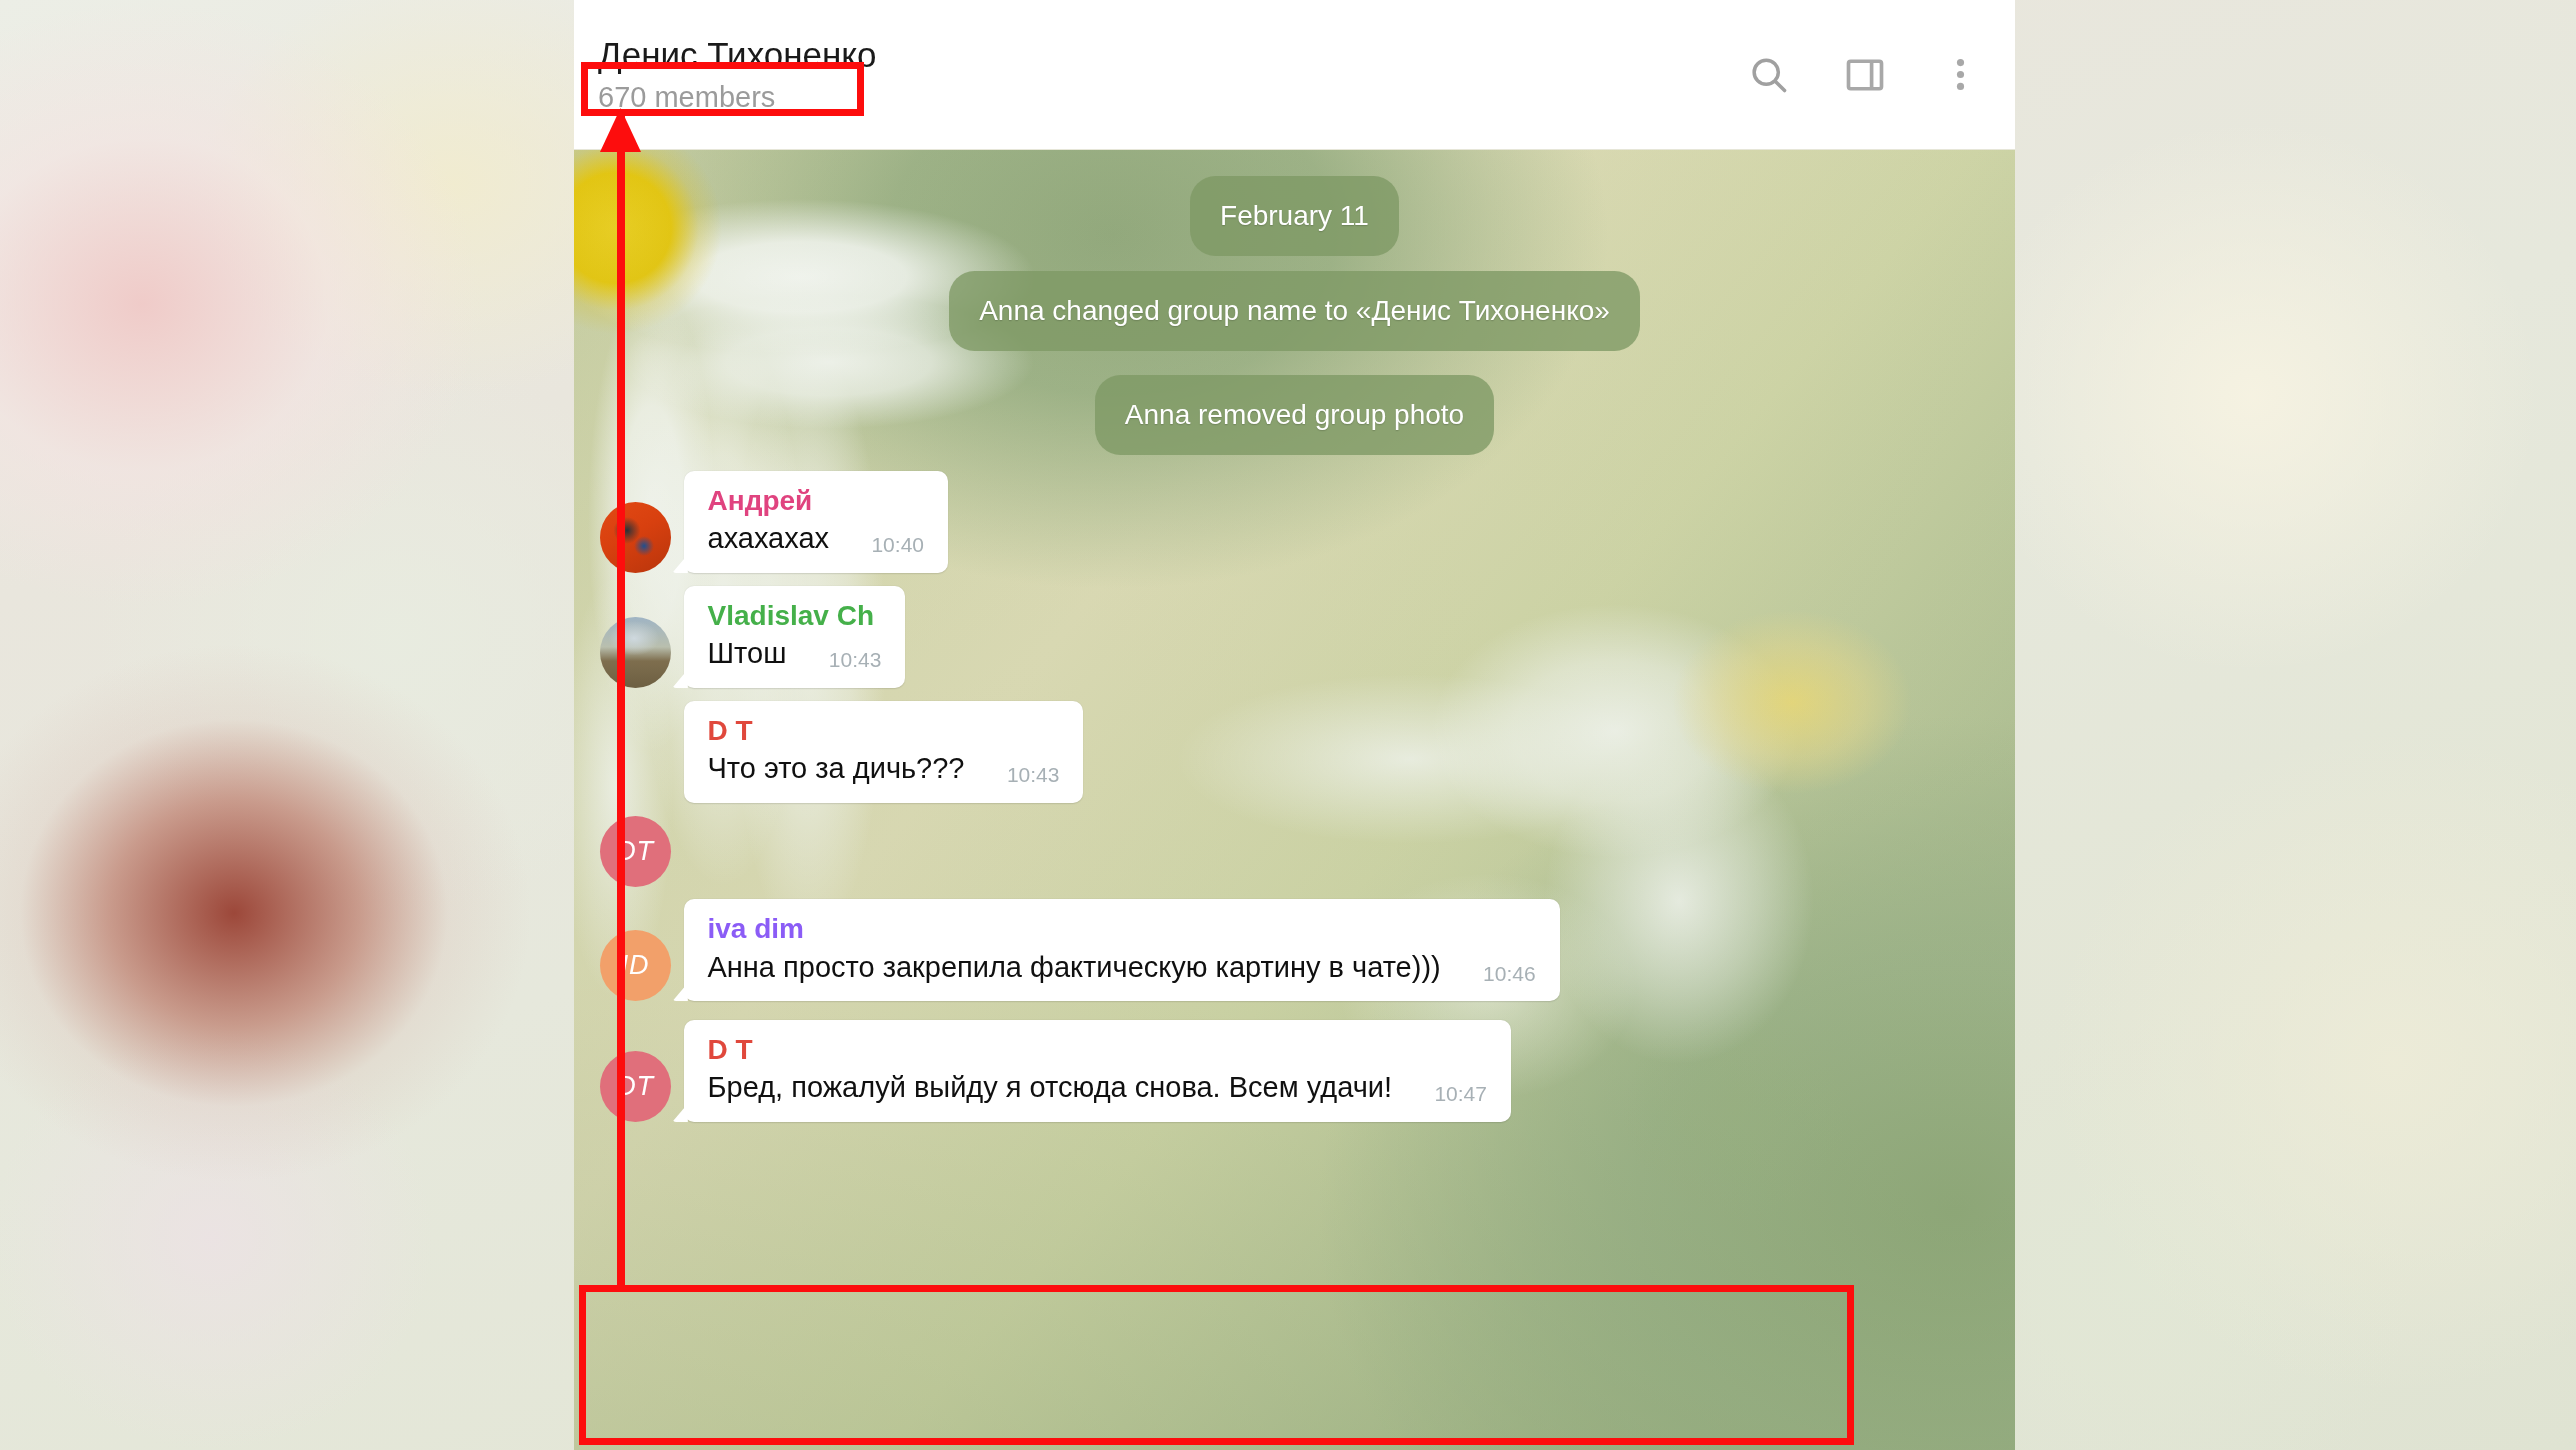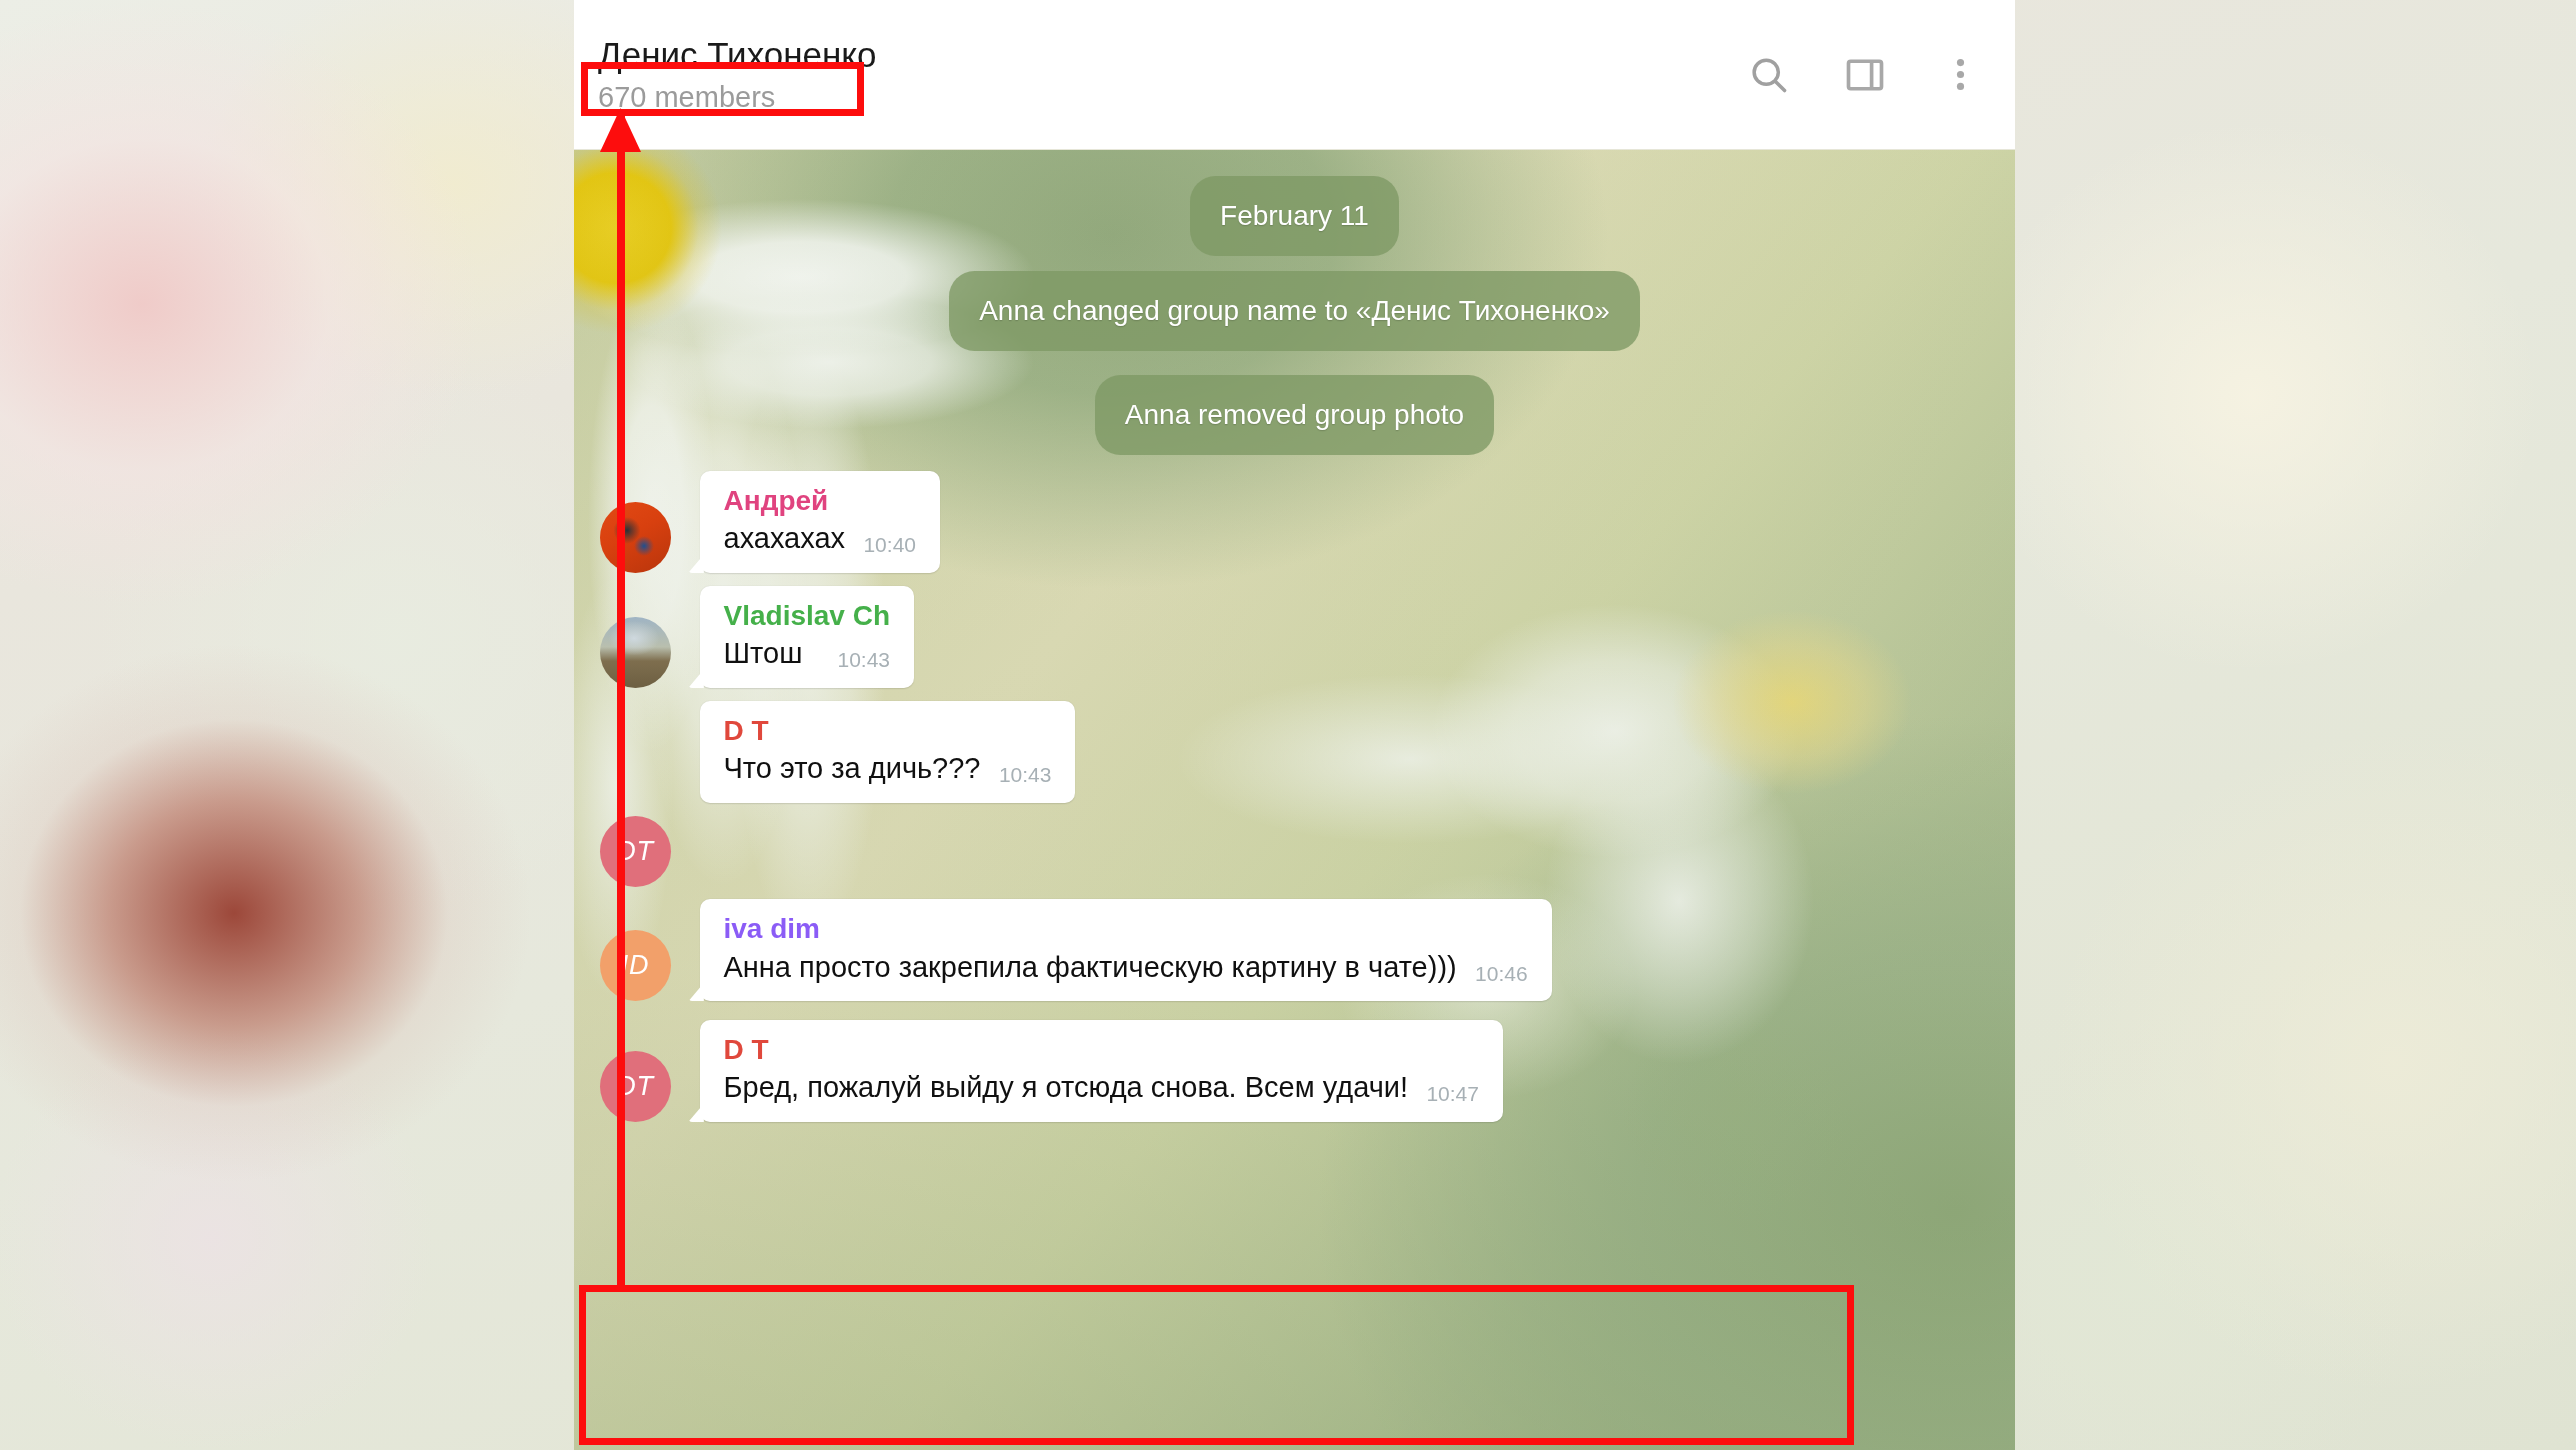--- a/index.html
+++ b/index.html
@@ -158,21 +158,20 @@
       linear-gradient(180deg, #9fb4c4 0%, #b9bfae 42%, #7e6e4e 62%, #6d5f42 100%);
   }
 
   .bubble {
     background: #ffffff;
     border-radius: 10px;
     padding: 14px 24px 15.6px 24px;
     position: relative;
     box-shadow: 0 0.7px 1.4px rgba(0,0,0,0.12);
     max-width: 1133px;
-    margin-left: 16px;
   }
   .bubble.tailed::before {
     content: "";
     position: absolute;
     left: -11.3px;
     bottom: 0;
     width: 15.6px; height: 18.4px;
     background: #ffffff;
     clip-path: polygon(100% 0, 100% 100%, 0 100%);
     border-bottom-left-radius: 4.2px;
@@ -181,20 +180,21 @@
     font-size: 28px;
     font-weight: 700;
     line-height: 1.12;
     margin-bottom: 4.2px;
     cursor: pointer;
   }
   .body-line {
     display: flex;
     align-items: baseline;
     flex-wrap: wrap;
+    column-gap: 24px;
   }
   .msg-text {
     font-size: 29px;
     color: #101010;
     line-height: 1.28;
     white-space: pre-wrap;
   }
   .msg-time {
     font-size: 21px;
     color: #a7b0b5;

